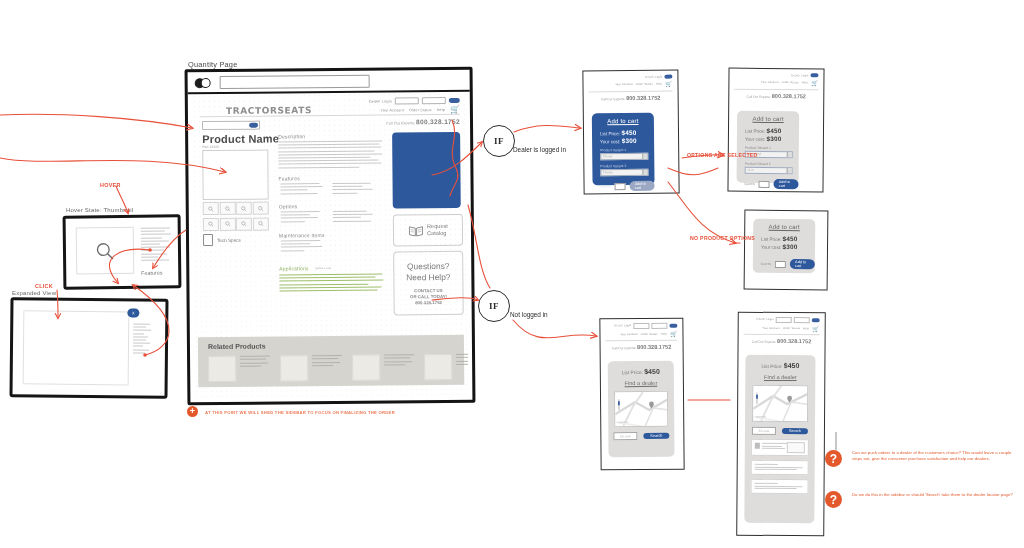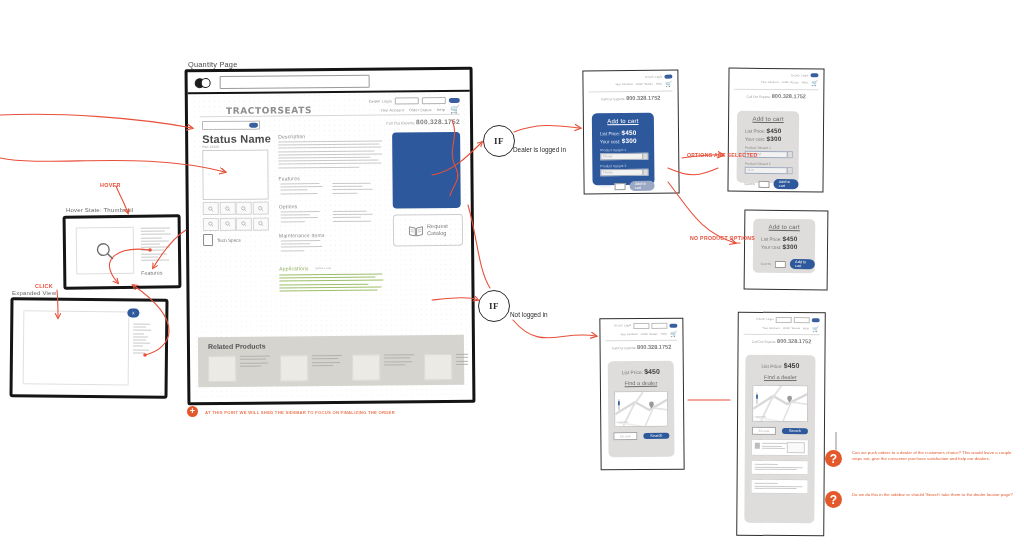--- a/index.html
+++ b/index.html
@@ -190,21 +190,21 @@
 
       <div id="logo">TRACTORSEATS</div>
       <div id="ppSearch">
           <div class="b"></div>
         </div>
       <div id="expertLine">
         <span>Call Our Experts:</span>
         <b>800.328.1752</b>
       </div>
 
-      <div id="prodName">Status Name</div>
+      <div id="prodName">Product Name</div>
       <div id="prodSub">Part 12345</div>
       <div id="heroImg"></div>
 
       <div class="thumbs">
         <div class="t">
             <svg viewBox="0 0 10 10">
               <circle cx="4.2" cy="4.2" r="2.8" fill="none" stroke="#9b9b9b" stroke-width="1"></circle>
               <line x1="6.3" y1="6.3" x2="9" y2="9" stroke="#9b9b9b" stroke-width="1"></line>
             </svg>
           </div>
@@ -324,20 +324,29 @@
             <path d="M2 4 L11 6 L11 18 L2 16 Z" fill="#fff" stroke="#6f6f6f" stroke-width="1.2"></path>
             <path d="M22 4 L13 6 L13 18 L22 16 Z" fill="#fff" stroke="#6f6f6f" stroke-width="1.2"></path>
             <line x1="4" y1="8" x2="9" y2="9" stroke="#8e8e8e" stroke-width=".8"></line>
             <line x1="4" y1="11" x2="9" y2="12" stroke="#8e8e8e" stroke-width=".8"></line>
             <line x1="15" y1="9" x2="20" y2="8" stroke="#8e8e8e" stroke-width=".8"></line>
             <line x1="15" y1="12" x2="20" y2="11" stroke="#8e8e8e" stroke-width=".8"></line>
           </svg>
           <div class="txt">
             <div>Request</div>
             <div>Catalog</div>
+          </div>
+        </div>
+        <div id="questions">
+          <div class="q1">Questions?</div>
+          <div class="q2">Need Help?</div>
+          <div class="c">
+            <div>CONTACT US</div>
+            <div>OR CALL TODAY!</div>
+            <div>800.328.1752</div>
           </div>
         </div>
       </div>
 
       <div id="relatedBand">
         <div id="relatedTitle">Related Products</div>
         <div class="relRow">
           <div class="relItem">
             <div class="sq"></div>
             <div class="ln" style="width:30px">

